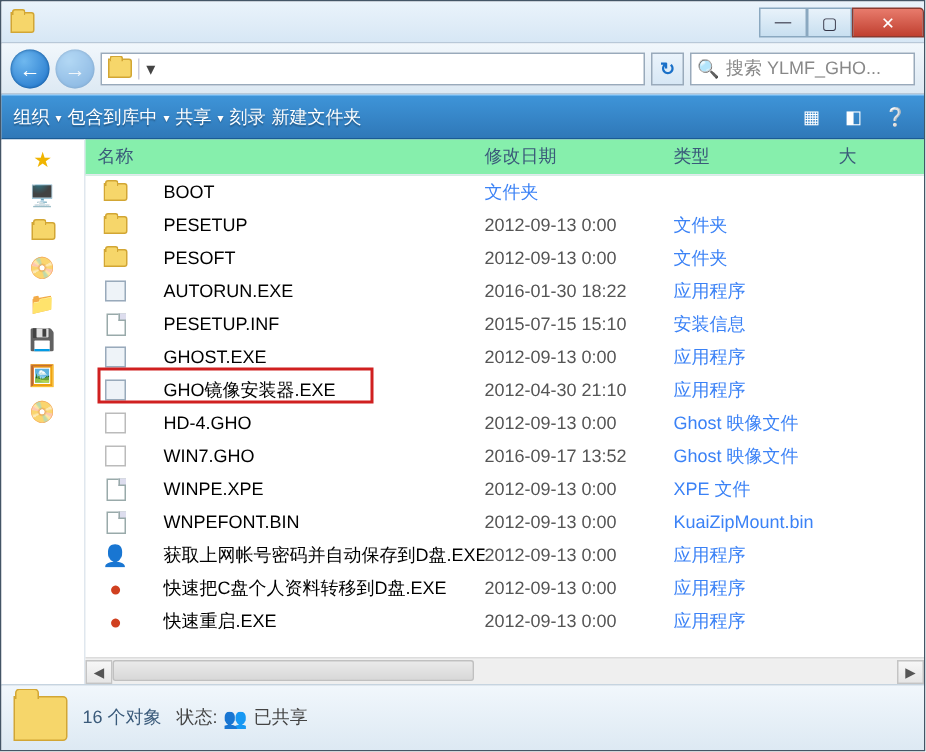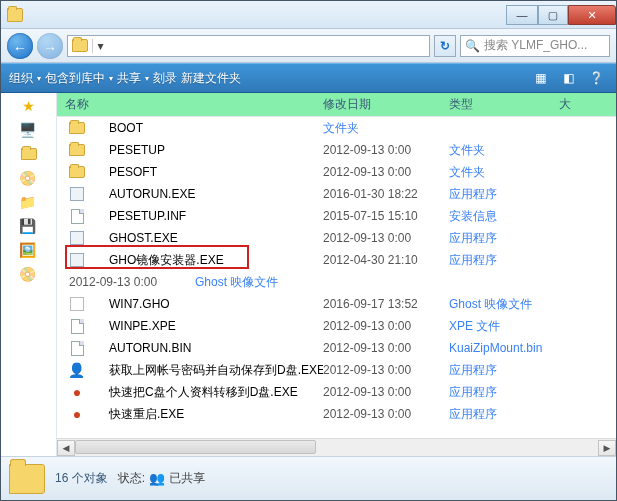--- a/index.html
+++ b/index.html
@@ -204,20 +204,26 @@
             <div class="cell-name">
               <span class="ficon">
                 <div class="ic-exe"></div>
               </span>
               <span>GHO镜像安装器.EXE</span>
             </div>
             <div class="cell-date">2012-04-30 21:10</div>
             <div class="cell-type">应用程序</div>
           </div>
           <div class="row">
+            <div class="cell-name">
+              <span class="ficon">
+                <div class="ic-gho"></div>
+              </span>
+              <span>HD-4.GHO</span>
+            </div>
             <div class="cell-date">2012-09-13 0:00</div>
             <div class="cell-type">Ghost 映像文件</div>
           </div>
           <div class="row">
             <div class="cell-name">
               <span class="ficon">
                 <div class="ic-gho"></div>
               </span>
               <span>WIN7.GHO</span>
             </div>
@@ -232,21 +238,21 @@
               <span>WINPE.XPE</span>
             </div>
             <div class="cell-date">2012-09-13 0:00</div>
             <div class="cell-type">XPE 文件</div>
           </div>
           <div class="row">
             <div class="cell-name">
               <span class="ficon">
                 <div class="ic-file"></div>
               </span>
-              <span>AUTORUN.BIN</span>
+              <span>WNPEFONT.BIN</span>
             </div>
             <div class="cell-date">2012-09-13 0:00</div>
             <div class="cell-type">KuaiZipMount.bin</div>
           </div>
           <div class="row">
             <div class="cell-name">
               <span class="ficon ic-yellow">👤</span>
               <span>获取上网帐号密码并自动保存到D盘.EXE</span>
             </div>
             <div class="cell-date">2012-09-13 0:00</div>

